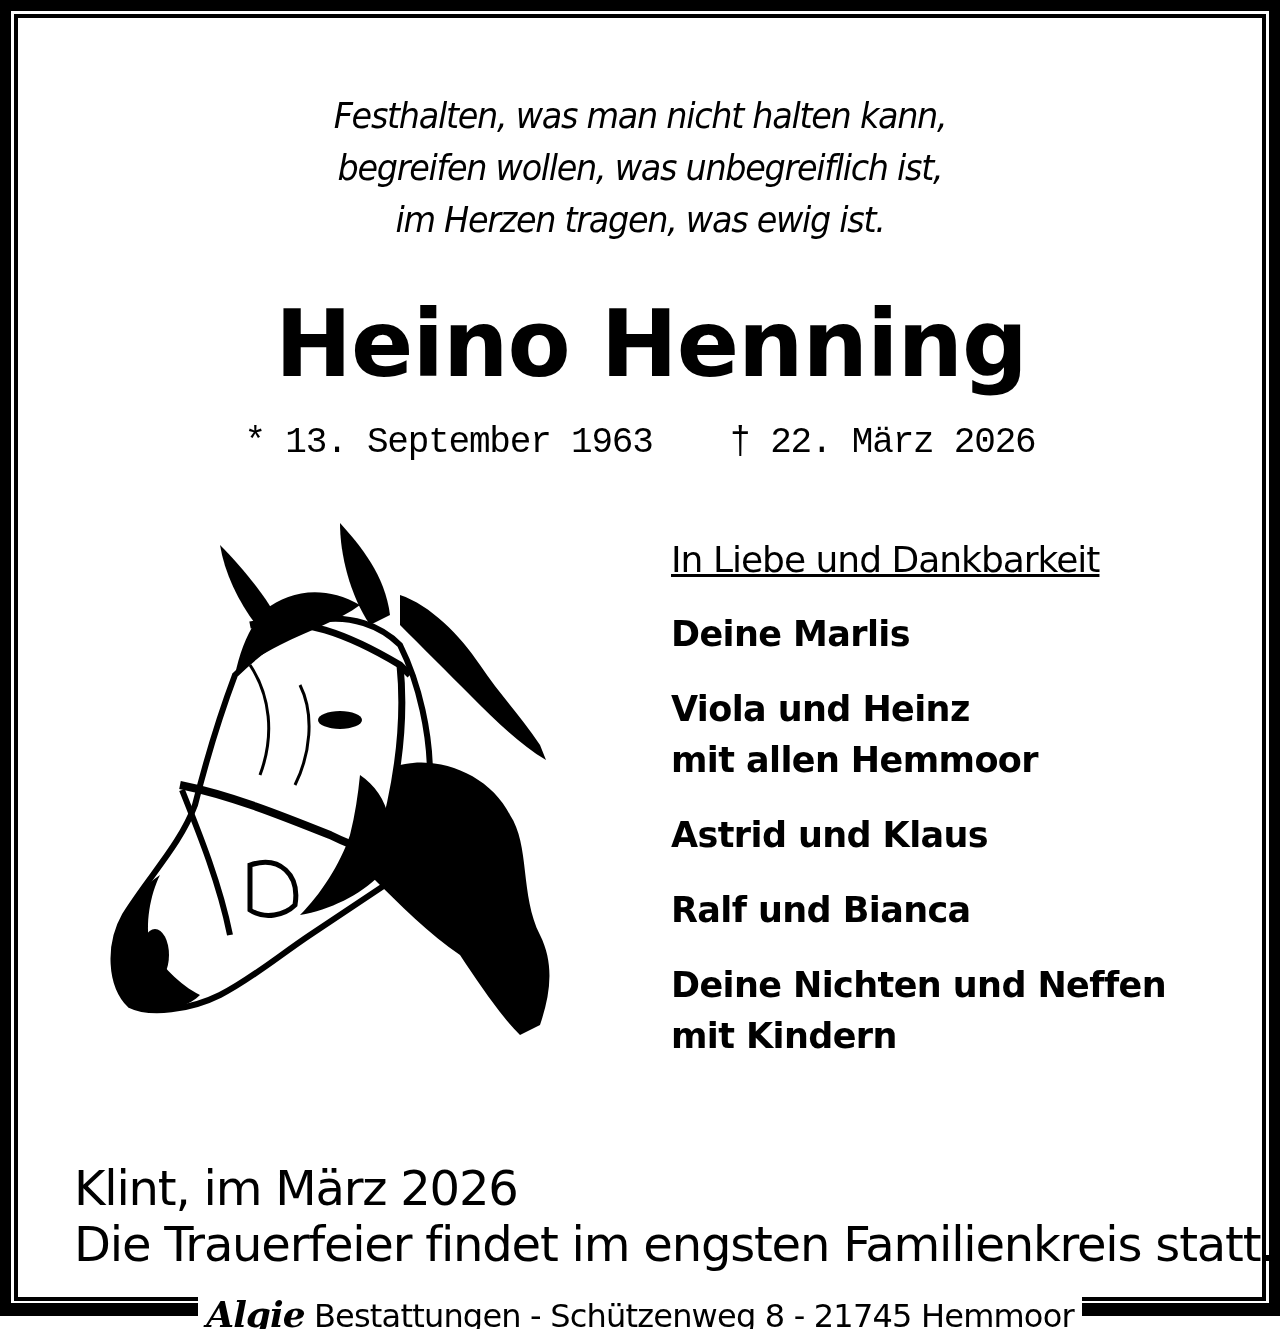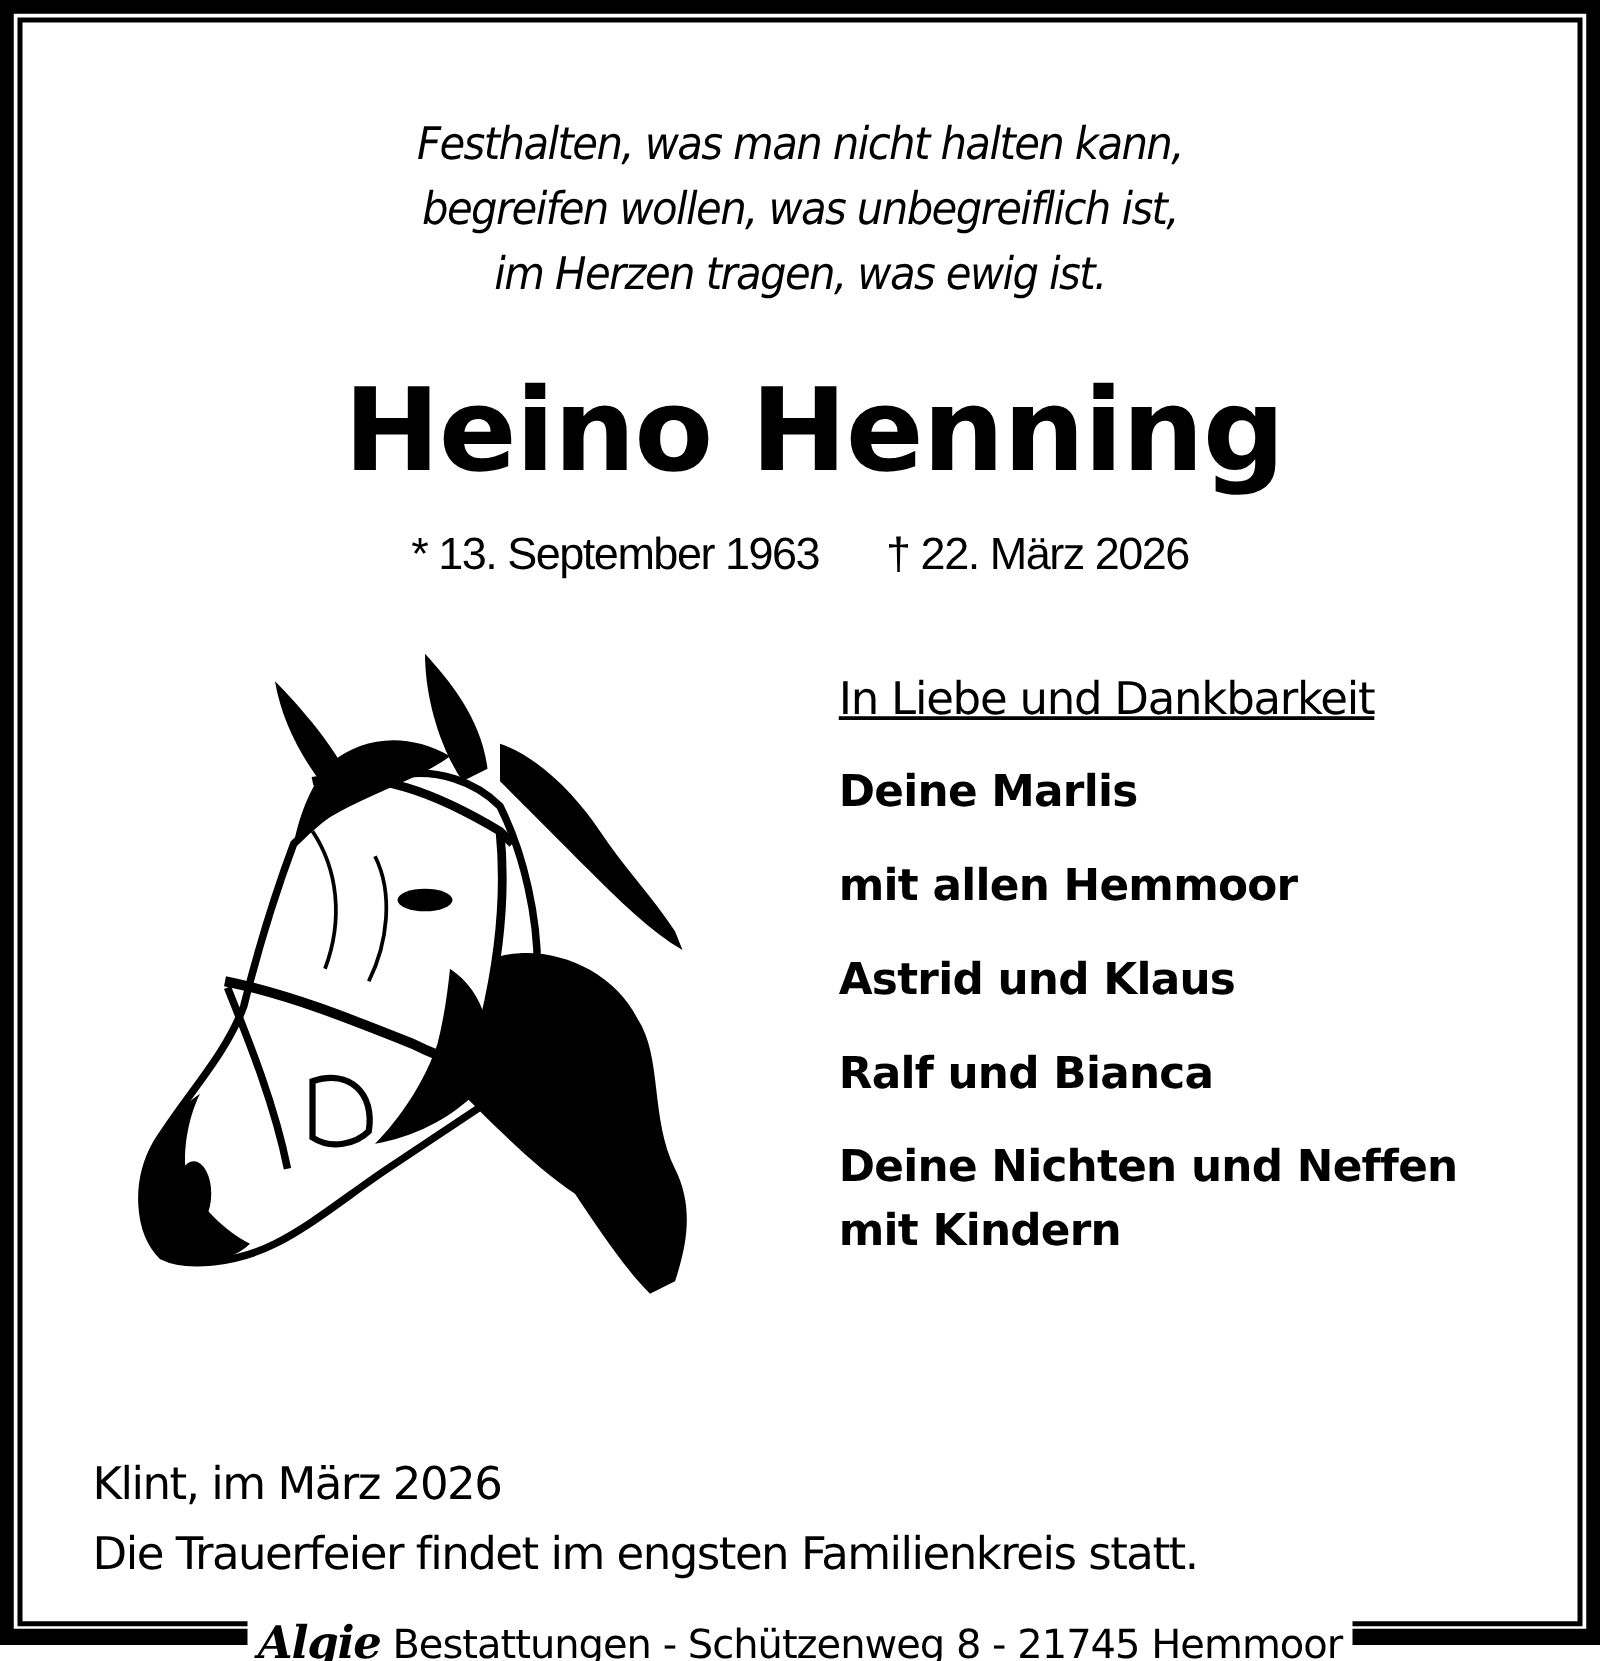--- a/index.html
+++ b/index.html
@@ -10,29 +10,29 @@
   .inner-frame { position: absolute; left: 14px; top: 14px; width: 1252px; height: 1287px;
                  box-sizing: border-box; border: 4px solid #000; }
   .quote { position: absolute; left: 0; width: 1280px; top: 90px; text-align: center;
            font-family: "DejaVu Sans", sans-serif; font-style: italic; font-size: 36px;
            line-height: 52px; letter-spacing: -1.4px; transform: scaleX(0.93); transform-origin: center; }
   .quote div { white-space: nowrap; }
   .name { position: absolute; left: 0; width: 1280px; top: 290px; text-align: center;
           font-family: "DejaVu Sans", sans-serif; font-weight: bold; font-size: 92px;
           line-height: 110px; letter-spacing: -1px; padding-left: 11px; }
   .dates { position: absolute; left: 0; width: 1280px; top: 418px; text-align: center;
-           font-family: Liberation Sans, sans-serif; font-size: 36px; line-height: 50px;
+           font-family: Liberation Mono, monospace; font-size: 36px; line-height: 50px;
            letter-spacing: -1.2px; white-space: nowrap; }
   .dates .gap { display: inline-block; width: 36px; }
   .horse { position: absolute; left: 100px; top: 515px; width: 480px; height: 560px; }
   .family { position: absolute; left: 671px; top: 535px; }
   .family .intro { font-size: 36px; line-height: 50px; letter-spacing: -1px; white-space: nowrap; margin-bottom: 22px; text-decoration: underline; }
   .family .member { font-weight: bold; font-size: 35px; line-height: 51px; letter-spacing: -0.6px;
                     white-space: nowrap; margin-bottom: 15px; margin-top: 24px; }
-  .closing { position: absolute; left: 74px; top: 1160px; font-size: 36px; line-height: 56px;
+  .closing { position: absolute; left: 74px; top: 1160px; font-size: 48px; line-height: 56px;
              letter-spacing: -1.2px; white-space: nowrap; }
   .footer { position: absolute; left: 0; width: 1280px; top: 1283px; text-align: center; }
   .footer-inner { display: inline-block; background: #fff; padding: 0 8px; white-space: nowrap;
                   font-size: 32px; line-height: 62px; letter-spacing: -0.8px; }
   .logo { font-family: "DejaVu Serif", serif; font-weight: bold; font-style: italic; font-size: 36px;
           letter-spacing: -1px; }
 </style>
 </head>
 <body>
 
@@ -83,20 +83,21 @@
   <path d="M150 150 C170 180 175 220 160 260" fill="none" stroke="#000" stroke-width="3"></path>
   <path d="M200 170 C215 200 210 240 195 270" fill="none" stroke="#000" stroke-width="3"></path>
 </svg>
 
 <div class="family">
   <div class="intro">In Liebe und Dankbarkeit</div>
   <div class="member">
     <div>Deine Marlis</div>
   </div>
   <div class="member">
+    <div>Viola und Heinz</div>
     <div>mit allen Hemmoor</div>
   </div>
   <div class="member">
     <div>Astrid und Klaus</div>
   </div>
   <div class="member">
     <div>Ralf und Bianca</div>
   </div>
   <div class="member">
     <div>Deine Nichten und Neffen</div>

